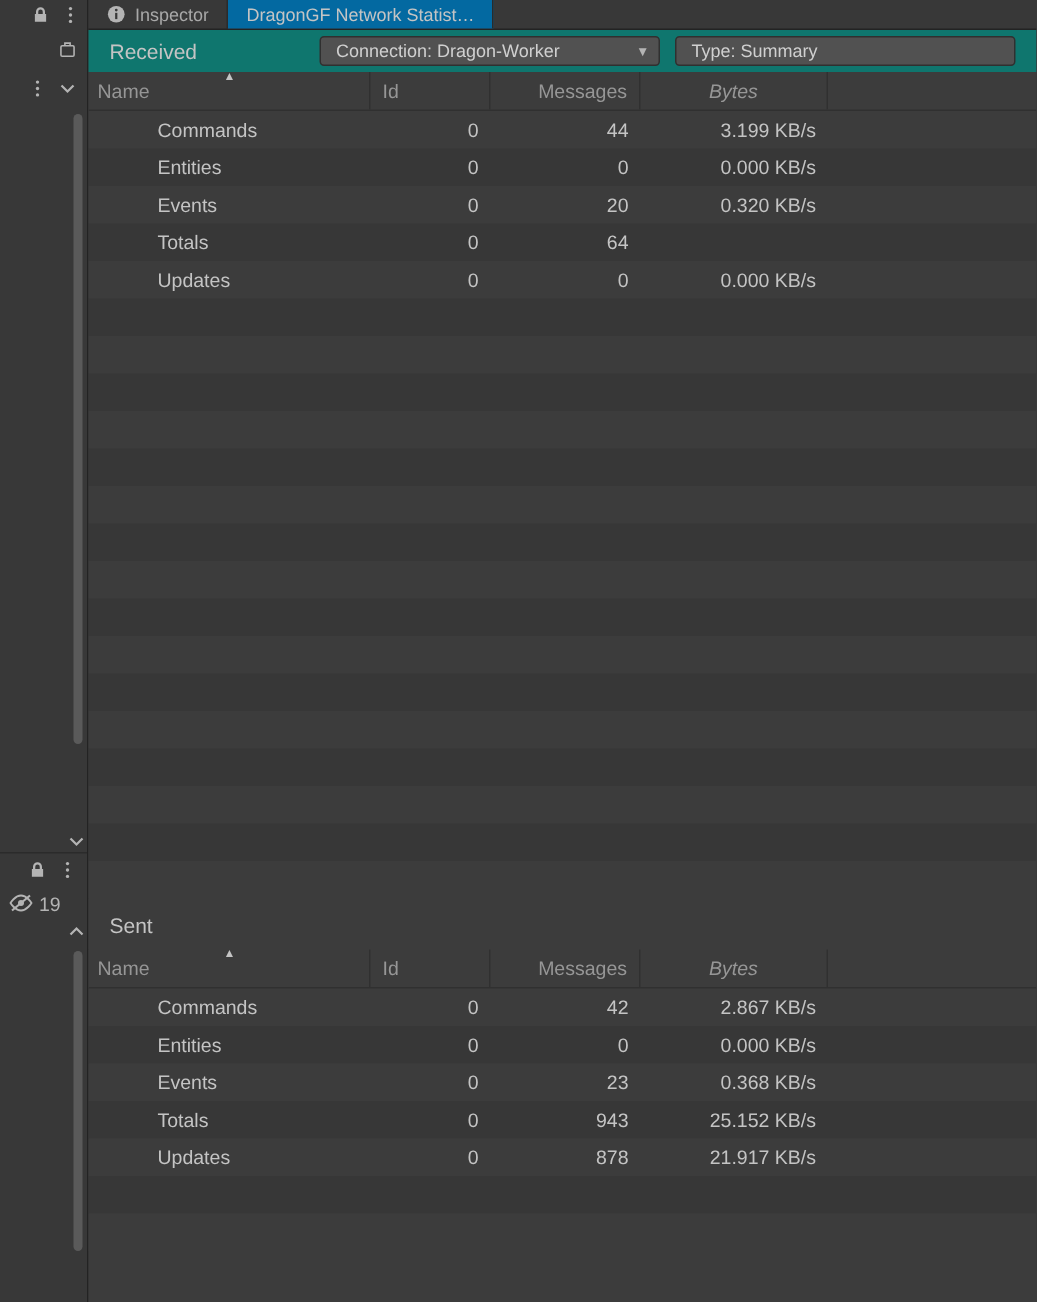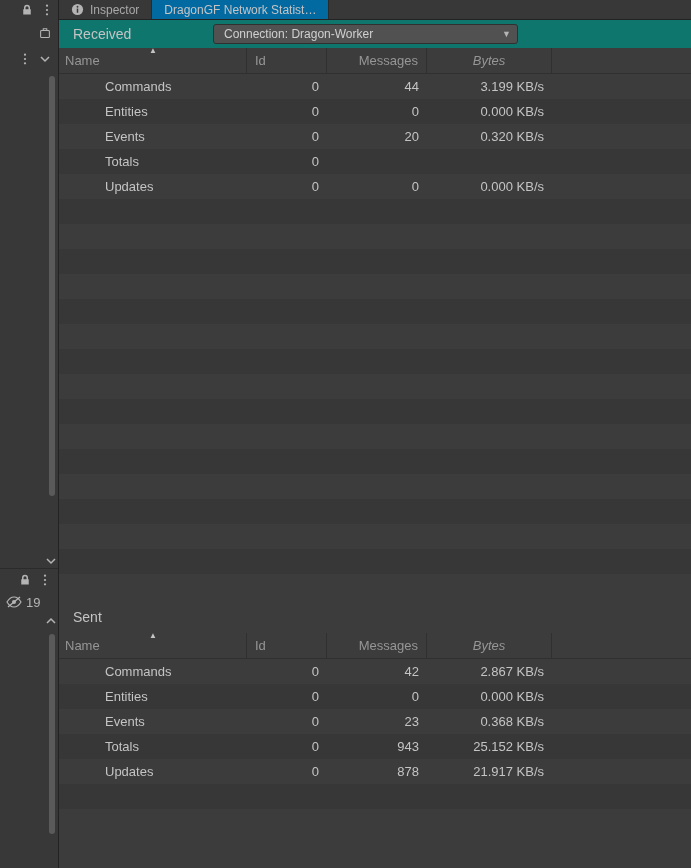--- a/index.html
+++ b/index.html
@@ -334,20 +334,23 @@
       <span class="tab-label">DragonGF Network Statist…</span>
     </div>
   </div>
 
   <div class="toolbar">
     <span class="toolbar-label">Received</span>
     <div class="dropdown">
       <span>Connection: Dragon-Worker</span>
       <span class="dropdown-arrow">▼</span>
     </div>
+    <div class="dropdown">
+      <span>Type: Summary</span>
+    </div>
   </div>
 
   <div class="table-container">
     <div class="table-section">
       <div class="table-header-row">
         <div class="col col-name">
           <span>Name</span>
           <span class="sort-indicator">▲</span>
         </div>
         <div class="col col-id">
@@ -379,20 +382,21 @@
           <div class="data-row">
             <div class="cell cell-name">Events</div>
             <div class="cell cell-id">0</div>
             <div class="cell cell-messages">20</div>
             <div class="cell cell-bytes">0.320 KB/s</div>
             <div class="cell cell-extra"></div>
           </div>
           <div class="data-row">
             <div class="cell cell-name">Totals</div>
             <div class="cell cell-id">0</div>
+            <div class="cell cell-messages">64</div>
             <div class="cell cell-extra"></div>
           </div>
           <div class="data-row">
             <div class="cell cell-name">Updates</div>
             <div class="cell cell-id">0</div>
             <div class="cell cell-messages">0</div>
             <div class="cell cell-bytes">0.000 KB/s</div>
             <div class="cell cell-extra"></div>
           </div>
         </div>

